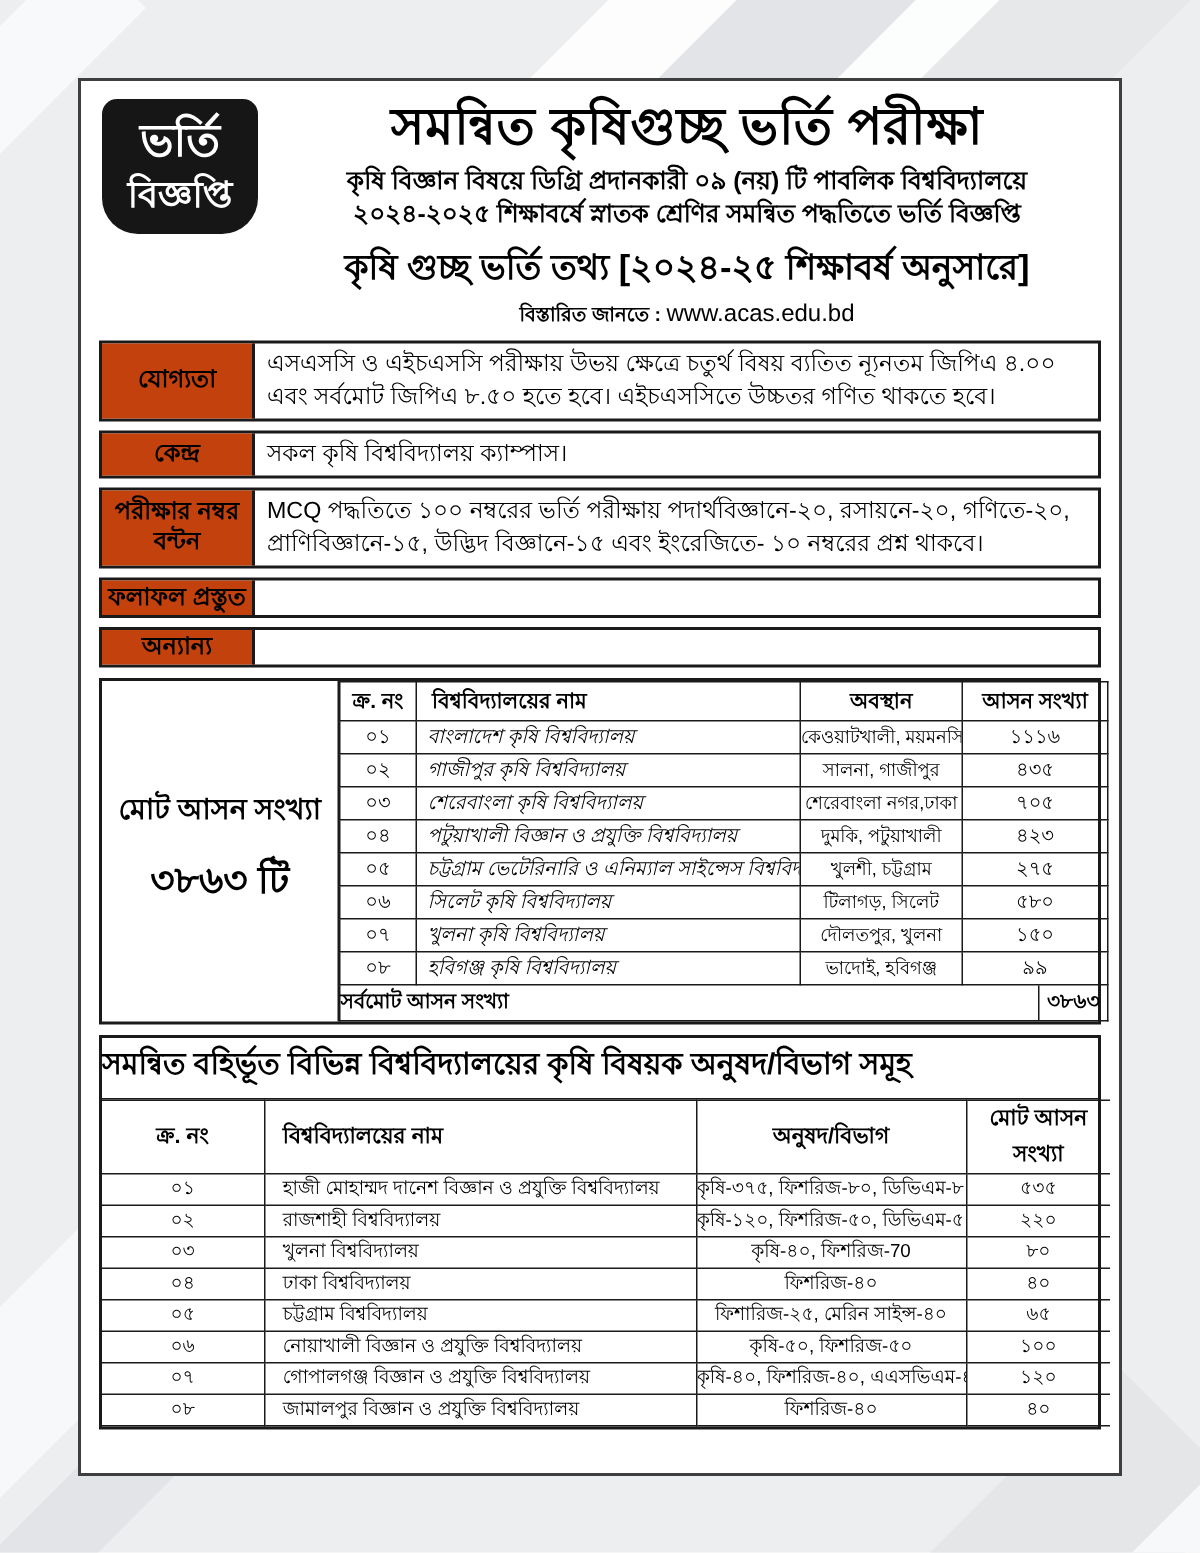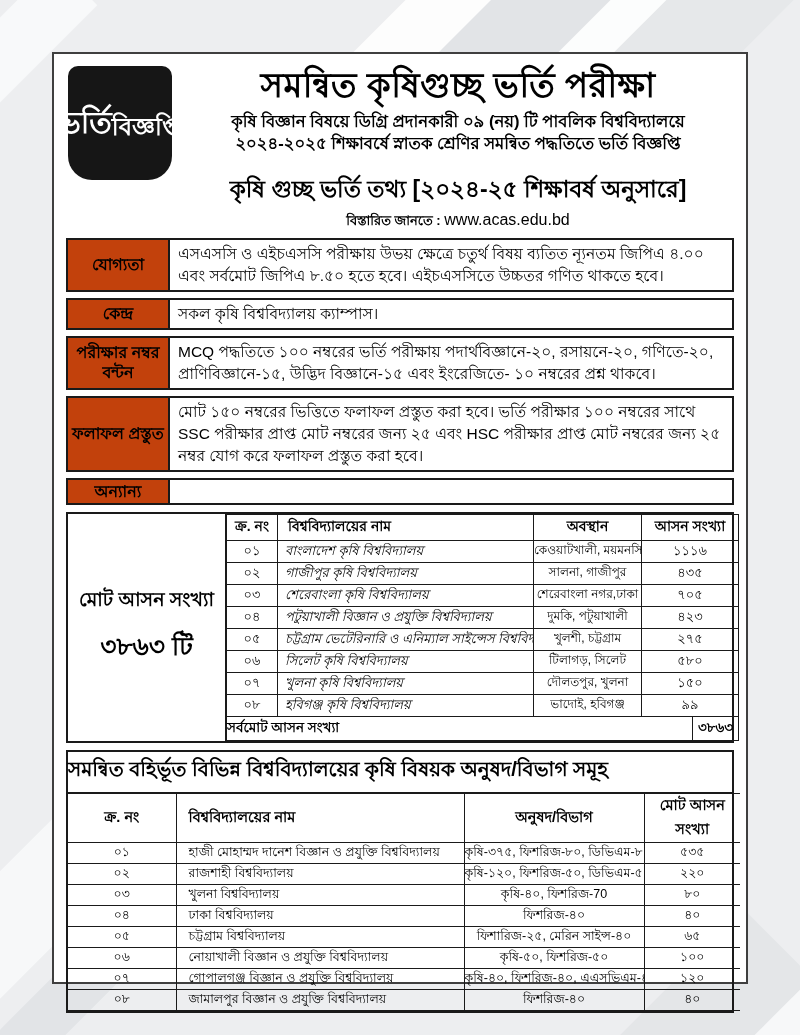--- a/index.html
+++ b/index.html
@@ -24,31 +24,31 @@
   .s9 { left:-60px; top:-60px;  width:60px;  height:300px; background:#f8f9fa; }
 
   .sheet {
     position:absolute; left:52px; top:52px; width:696px; height:932px;
     background:#ffffff; border:2px solid #3f3f3f; padding:10px 12px 8px 12px;
   }
 
   
   .hdr { display:flex; align-items:flex-start; margin-bottom:4px; }
   .logo {
-    width:104px; height:114px; background:#161616; color:#fff; flex:0 0 auto;
+    width:104px; height:90px; background:#161616; color:#fff; flex:0 0 auto;
     border-radius:10px 10px 24px 24px; margin:2px 10px 0 2px;
-    display:flex; align-items:center; justify-content:center;
+    display:flex; flex-direction:column; align-items:center; justify-content:center;
     line-height:1.05;
   }
   .logo .l1 { font-size:30px; font-weight:bold; }
   .logo .l2 { font-size:24px; font-weight:bold; margin-top:8px; }
   .hdr-txt { flex:1; text-align:center; padding-top:2px; }
   .title   { font-size:34px; font-weight:bold; letter-spacing:.5px; line-height:1.15; }
   .sub     { font-size:16.5px; font-weight:bold; line-height:1.35; margin-top:5px; }
-  .heading { font-size:23px; font-weight:bold; margin-top:16px; }
+  .heading { font-size:23px; font-weight:bold; margin-top:5px; }
   .website { font-size:13px; font-weight:bold; margin-top:1px; }
   .website .url { font-size:16px; font-weight:normal; }
 
   
   .ibox { border:2px solid #1a1a1a; display:flex; align-items:stretch; margin-top:6px; }
   .ibox .lbl {
     flex:0 0 102px; border-right:2px solid #1a1a1a; background:#c2410c;
     display:flex; align-items:center; justify-content:center; text-align:center;
     font-weight:bold; font-size:16px; line-height:1.2; padding:2px;
   }
@@ -130,21 +130,20 @@
   <div class="ibox">
     <div class="lbl">কেন্দ্র</div>
     <div class="txt">সকল কৃষি বিশ্ববিদ্যালয় ক্যাম্পাস।</div>
   </div>
   <div class="ibox">
     <div class="lbl">পরীক্ষার নম্বর বন্টন</div>
     <div class="txt">MCQ পদ্ধতিতে ১০০ নম্বরের ভর্তি পরীক্ষায় পদার্থবিজ্ঞানে-২০, রসায়নে-২০, গণিতে-২০, প্রাণিবিজ্ঞানে-১৫, উদ্ভিদ বিজ্ঞানে-১৫ এবং ইংরেজিতে- ১০ নম্বরের প্রশ্ন থাকবে।</div>
   </div>
   <div class="ibox">
     <div class="lbl">ফলাফল প্রস্তুত</div>
-    <div class="txt">মোট ১৫০ নম্বরের ভিত্তিতে ফলাফল প্রস্তুত করা হবে। ভর্তি পরীক্ষার ১০০ নম্বরের সাথে SSC পরীক্ষার প্রাপ্ত মোট নম্বরের জন্য ২৫ এবং HSC পরীক্ষার প্রাপ্ত মোট নম্বরের জন্য ২৫ নম্বর যোগ করে ফলাফল প্রস্তুত করা হবে।</div>
   </div>
   <div class="ibox">
     <div class="lbl">অন্যান্য</div>
   </div>
 
   <div class="seats-box">
     <div class="seats-left">
       <div class="t1">মোট আসন সংখ্যা</div>
       <div class="t2">৩৮৬৩ টি</div>
     </div>

